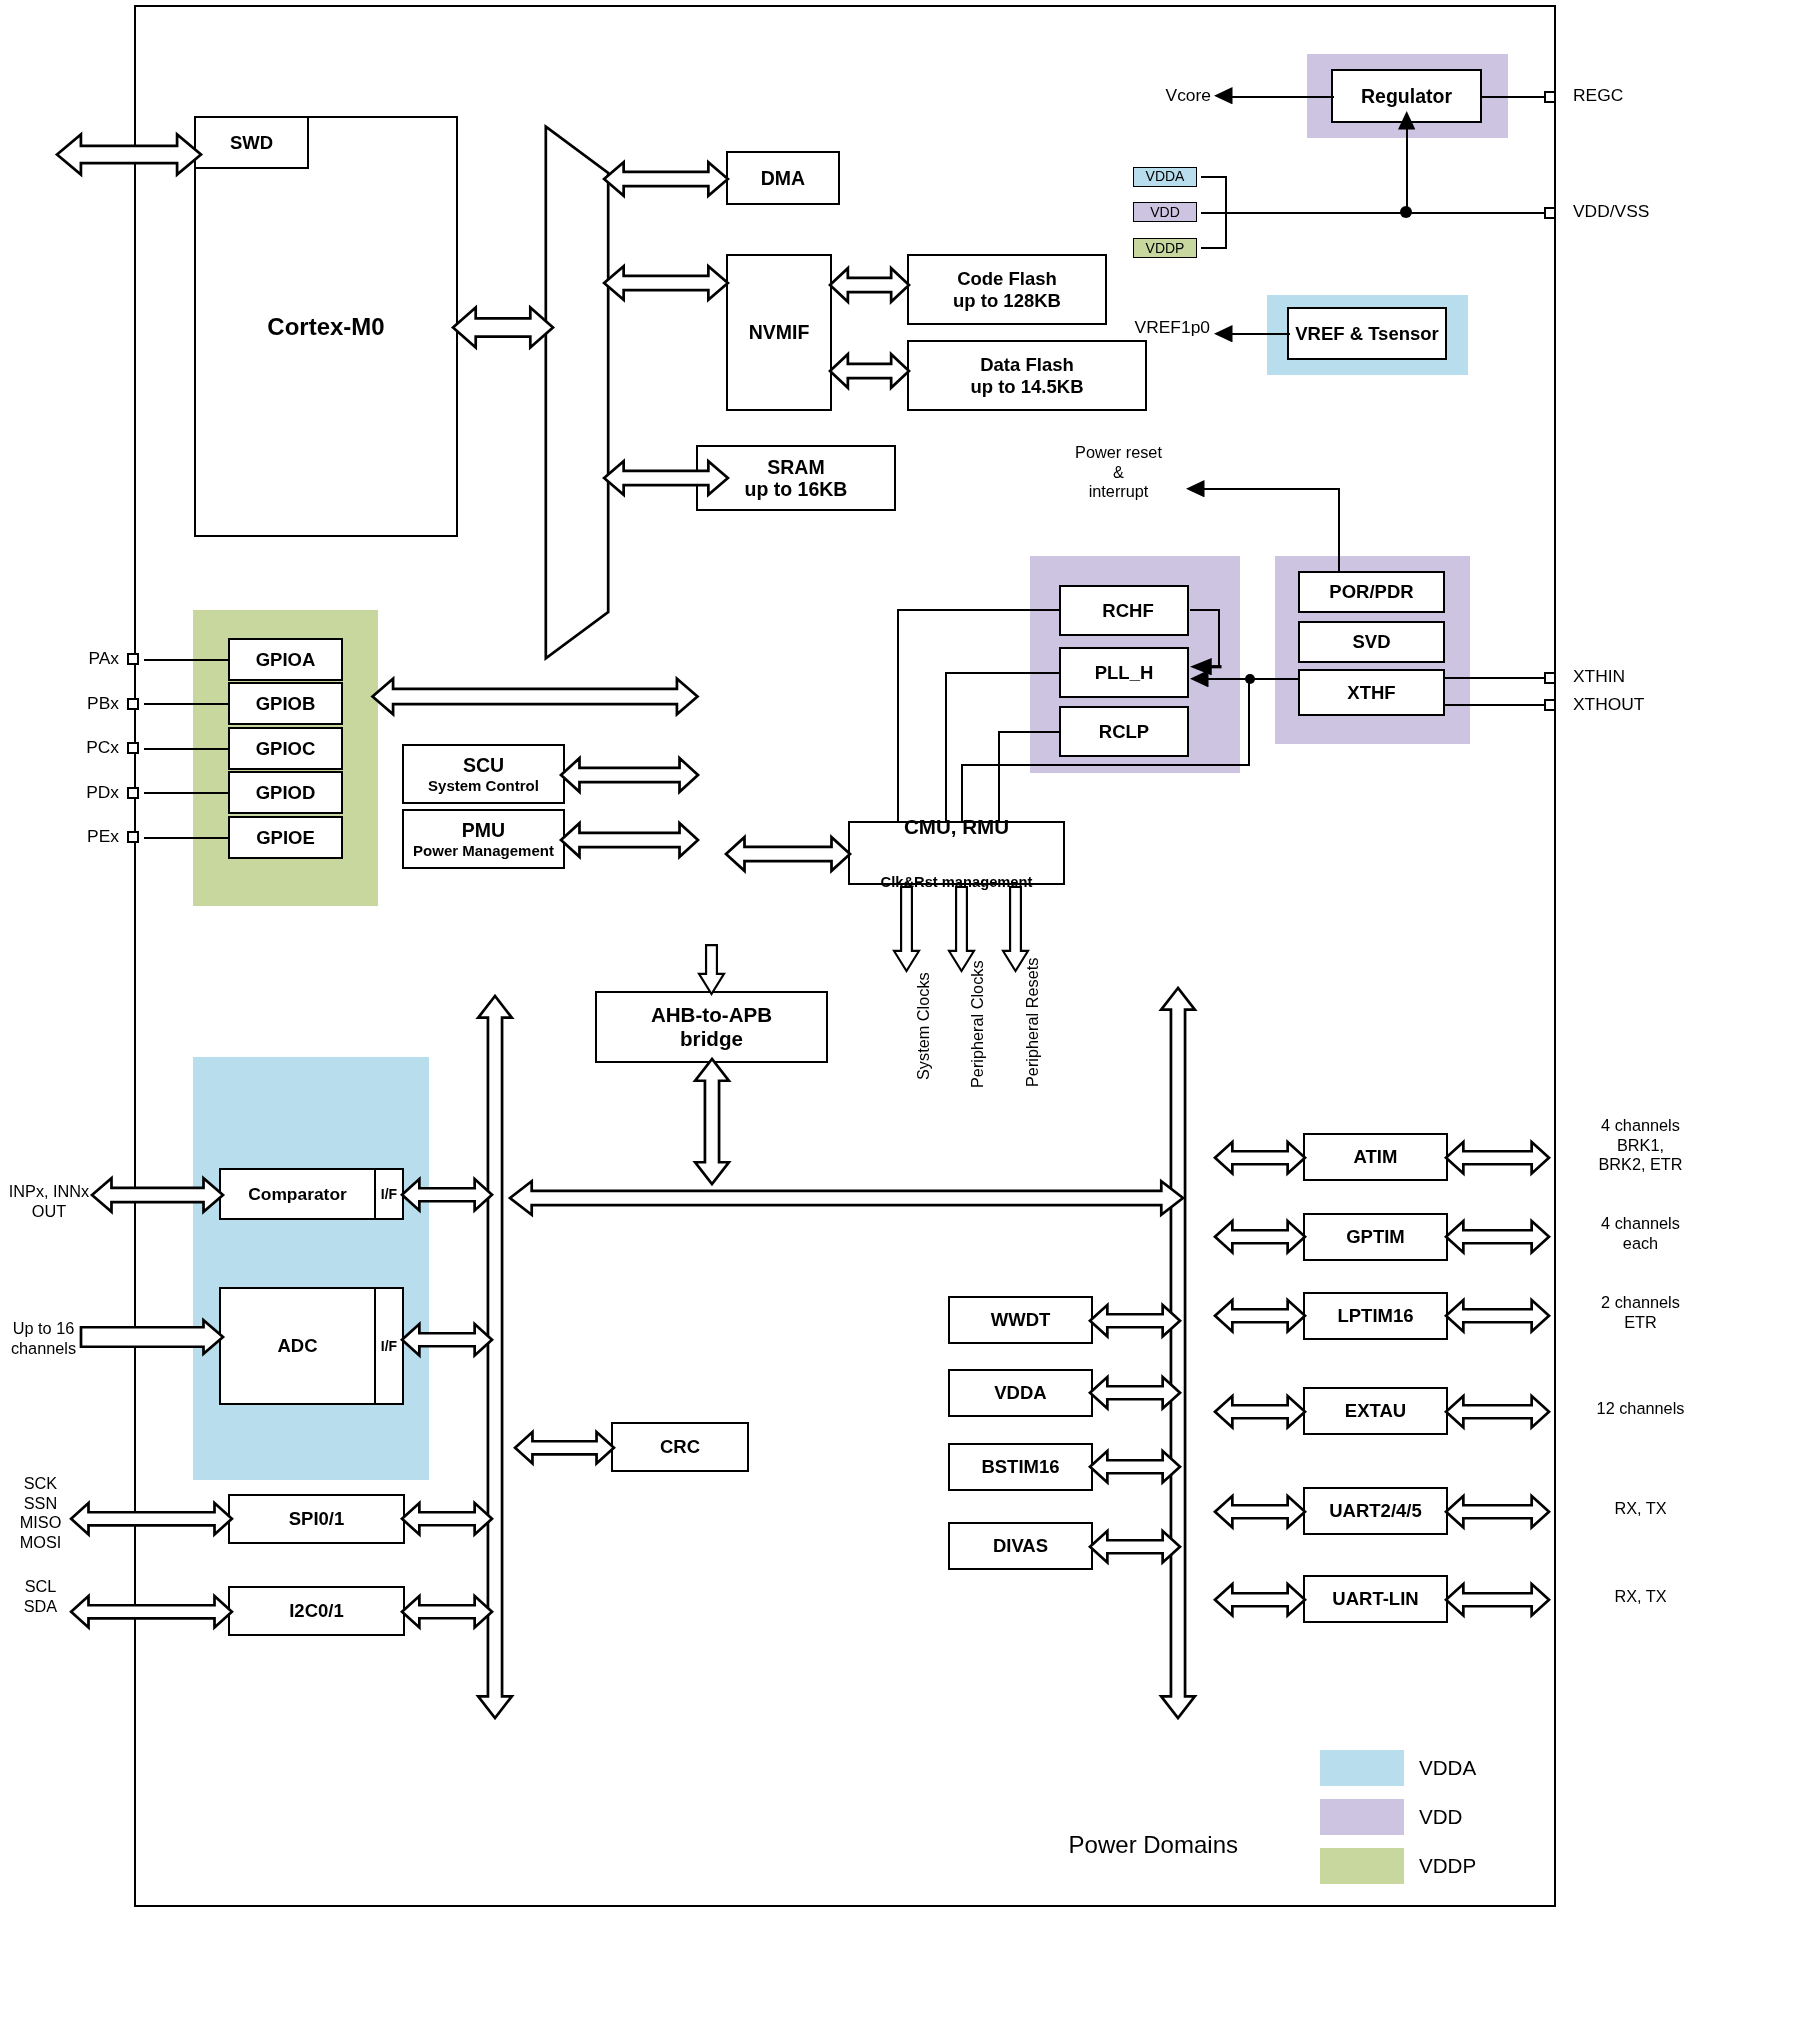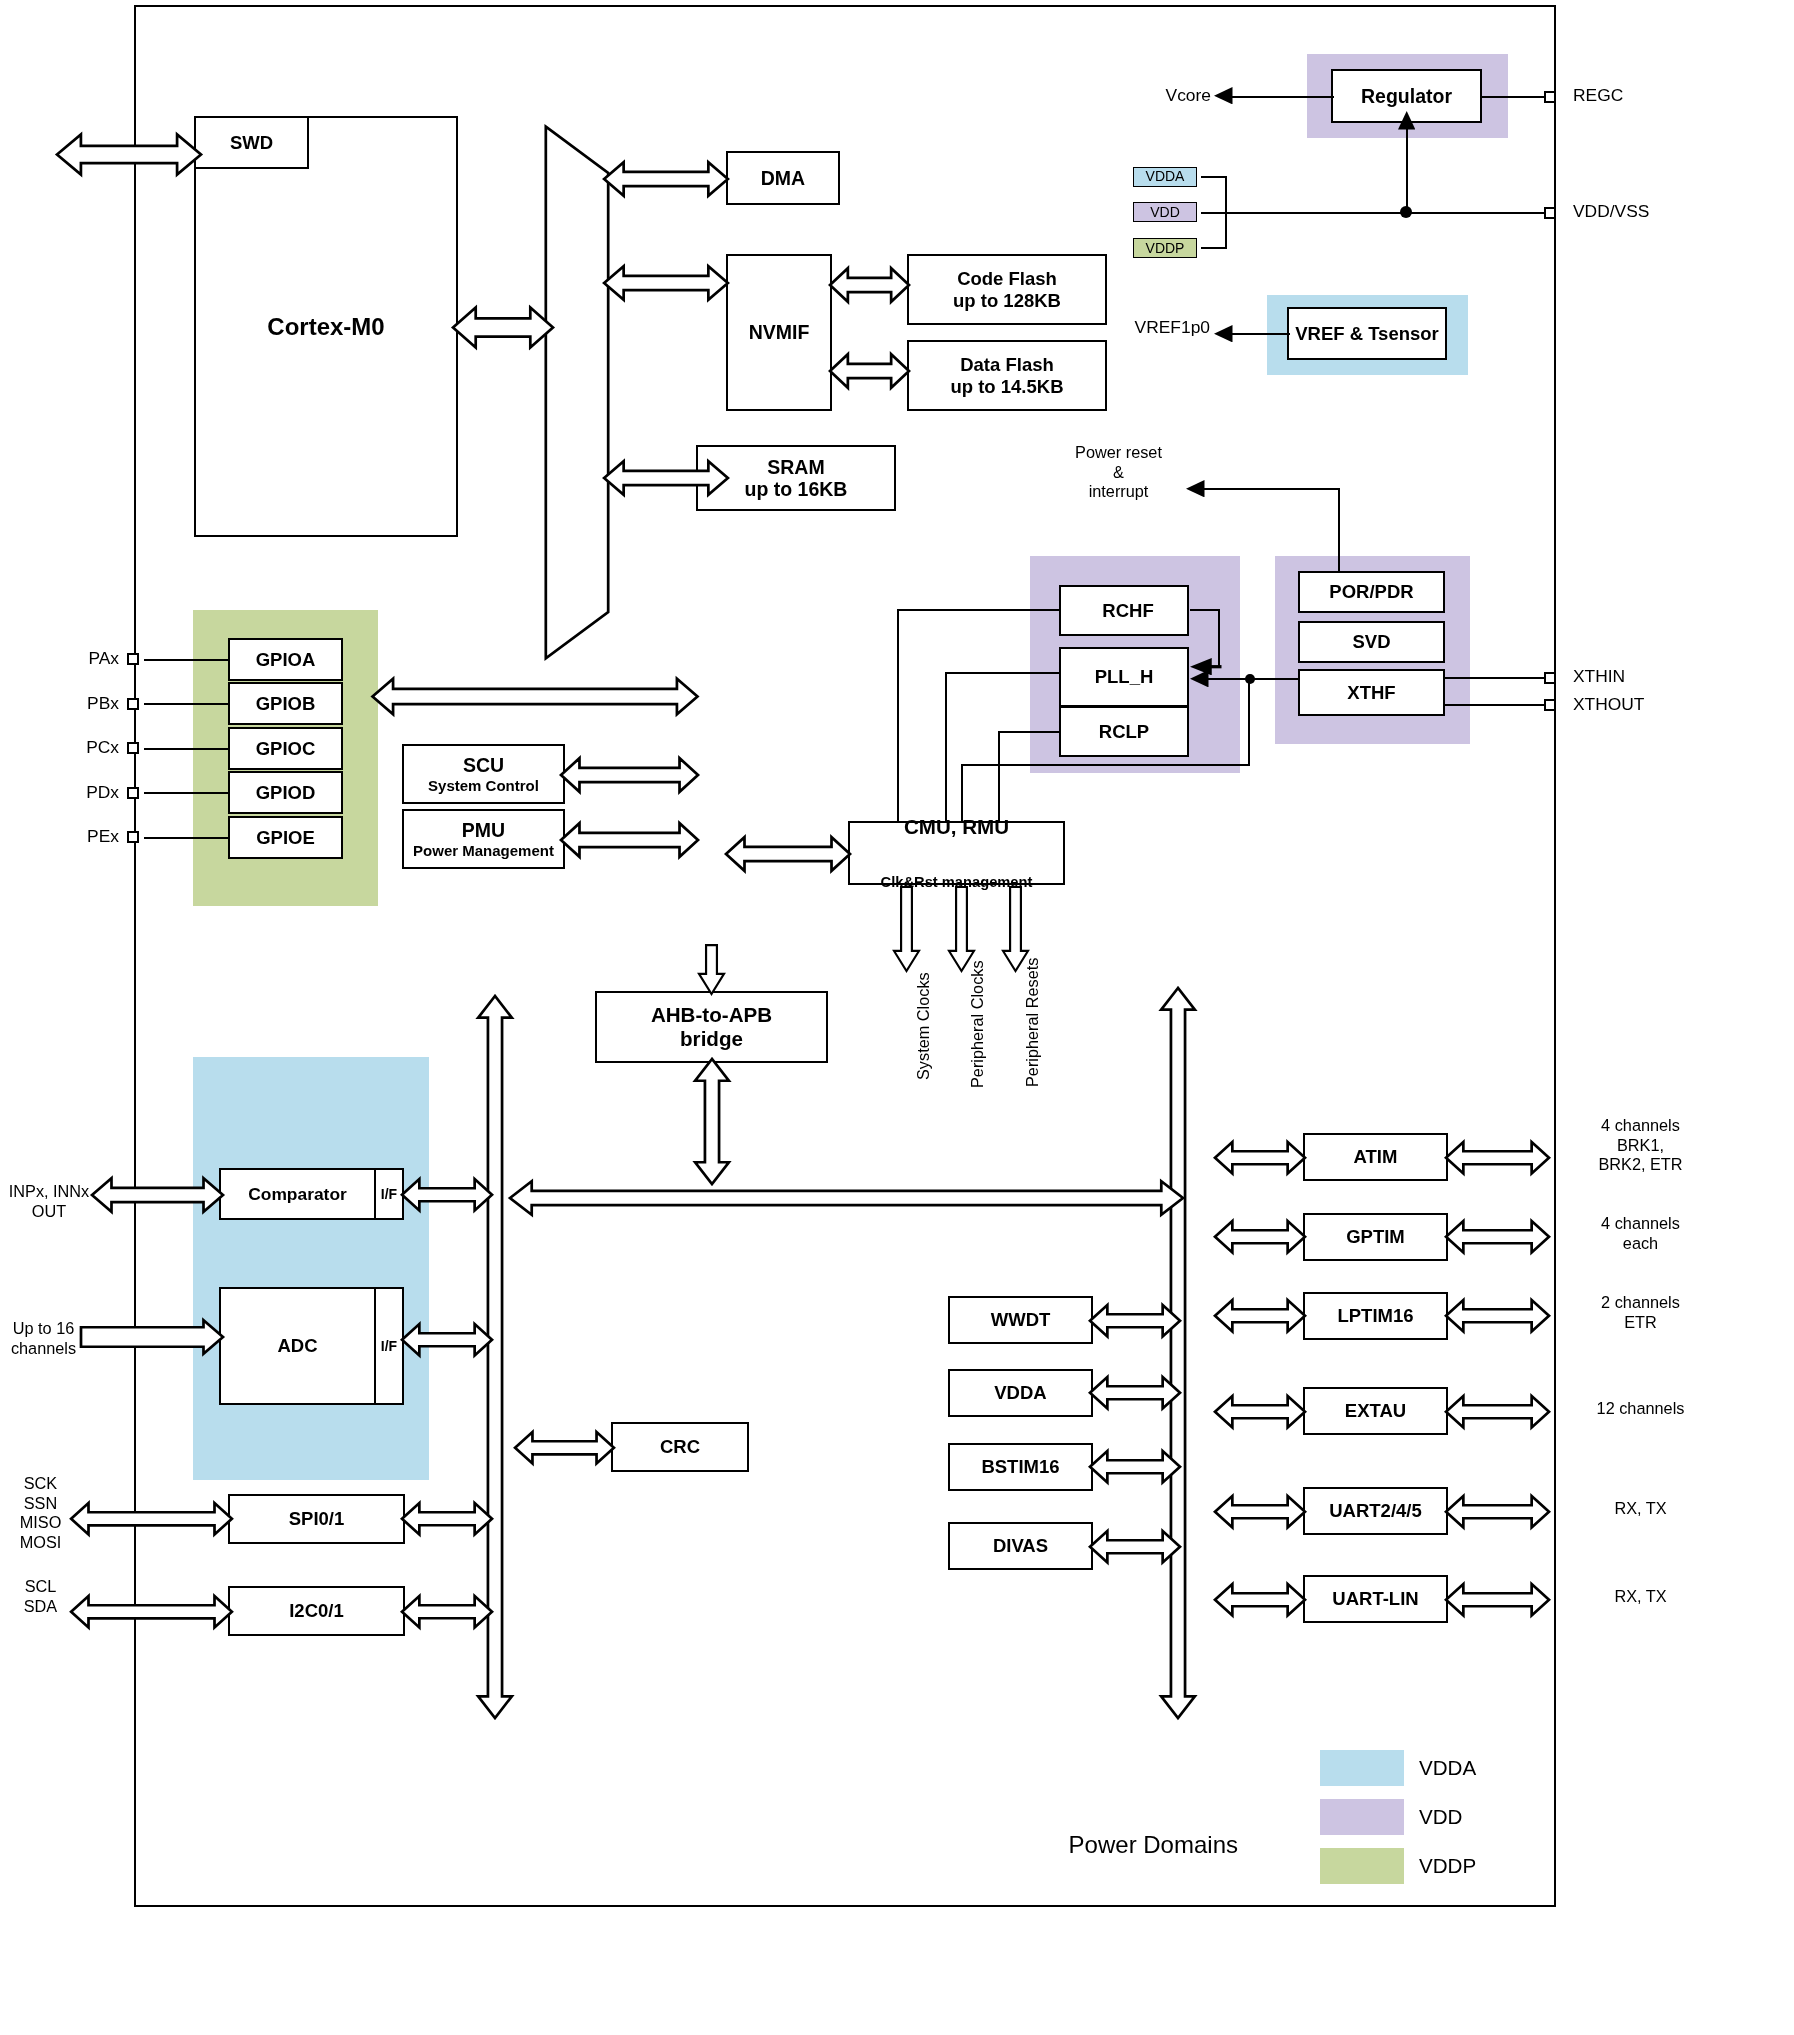--- a/index.html
+++ b/index.html
@@ -75,21 +75,21 @@
     </svg>
   </div>
 
   <div class="box" style="left:726px;top:254px;width:106px;height:157px;font-size:19.5px;">
     <span>NVMIF</span>
   </div>
   <div class="box" style="left:907px;top:254px;width:200px;height:71px;font-size:18.5px;">
     <span>Code Flash</span>
     <span>up to 128KB</span>
   </div>
-  <div class="box" style="left:907px;top:340px;width:200px;height:71px;font-size:18.5px;">
+  <div class="box" style="left:907px;top:340px;width:240px;height:71px;font-size:18.5px;">
     <span>Data Flash</span>
     <span>up to 14.5KB</span>
   </div>
   <div class="arr" style="left:604px;top:264px;">
     <svg width="124" height="38" viewBox="0 0 228 70">
       <polygon points="0,35 36,4 36,22 192,22 192,4 228,35 192,66 192,48 36,48 36,66" fill="#fff" stroke="#000" stroke-width="5"></polygon>
     </svg>
   </div>
   <div class="arr" style="left:830px;top:266px;">
     <svg width="79" height="38" viewBox="0 0 146 70">
@@ -156,21 +156,21 @@
   <div class="hline" style="left:1228px;top:333px;width:62px;"></div>
   <div style="position:absolute;left:1214px;top:325px;">
     <svg width="18.5" height="17.4" viewBox="0 0 34 32">
         <polygon points="0,16 34,0 34,32" fill="#000"></polygon>
       </svg>
   </div>
 
   <div class="box" style="left:1059px;top:585px;width:130px;height:51px;font-size:18.5px;padding-left:8px;">
     <span>RCHF</span>
   </div>
-  <div class="box" style="left:1059px;top:647px;width:130px;height:60px;font-size:18.5px;">
+  <div class="box" style="left:1059px;top:647px;width:130px;height:51px;font-size:18.5px;">
     <span>PLL_H</span>
   </div>
   <div class="box" style="left:1059px;top:706px;width:130px;height:51px;font-size:18.5px;">
     <span>RCLP</span>
   </div>
 
   <div class="hline" style="left:1190px;top:609px;width:30px;"></div>
   <div class="vline" style="left:1218px;top:609px;height:58px;"></div>
   <div style="position:absolute;left:1190px;top:658px;">
     <svg width="31.5" height="17.4" viewBox="0 0 58 32">

